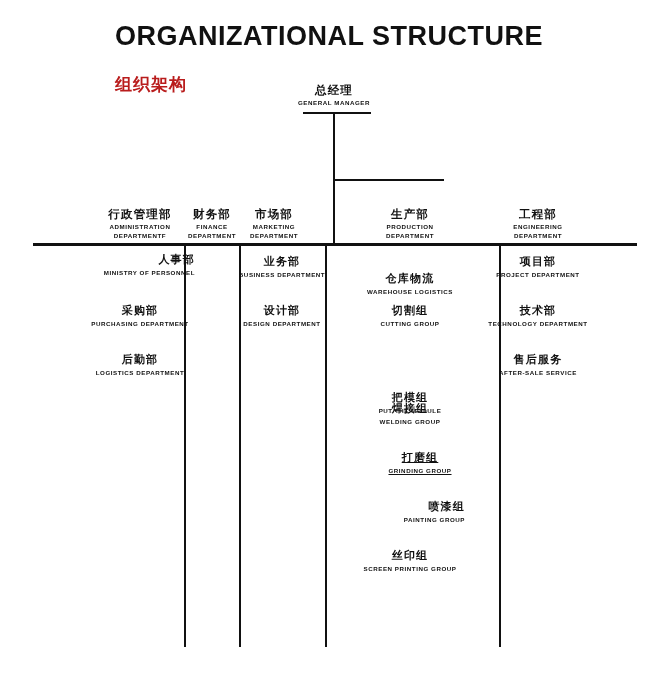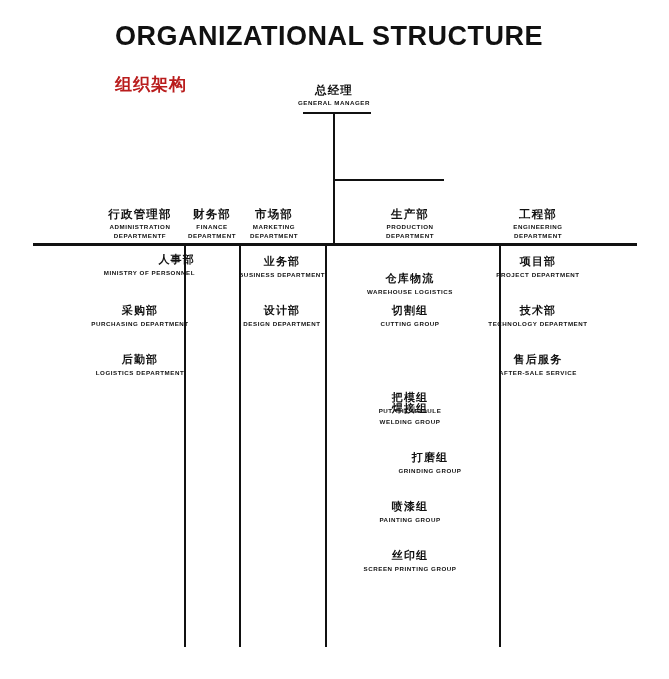--- a/index.html
+++ b/index.html
@@ -128,25 +128,25 @@
     <div class="en">CUTTING GROUP</div>
   </div>
   <div class="node sub" style="left:355px;top:374px;width:110px;margin-top:17px;">
     <div class="cn">把模组</div>
     <div class="en">PUT THE MODULE</div>
   </div>
   <div class="node sub" style="left:355px;top:402px;width:110px;">
     <div class="cn">焊接组</div>
     <div class="en">WELDING GROUP</div>
   </div>
-  <div class="node sub" style="left:375px;top:451px;width:110px;">
+  <div class="node sub" style="left:365px;top:451px;width:110px;text-decoration:underline;">
     <div class="cn">打磨组</div>
     <div class="en">GRINDING GROUP</div>
   </div>
-  <div class="node sub" style="left:355px;top:500px;width:110px;">
+  <div class="node sub" style="left:355px;top:500px;width:110px;text-align:right;">
     <div class="cn">喷漆组</div>
     <div class="en">PAINTING GROUP</div>
   </div>
   <div class="node sub" style="left:355px;top:549px;width:110px;">
     <div class="cn">丝印组</div>
     <div class="en">SCREEN PRINTING GROUP</div>
   </div>
 
   <div class="node sub" style="left:483px;top:255px;width:110px;">
     <div class="cn">项目部</div>

